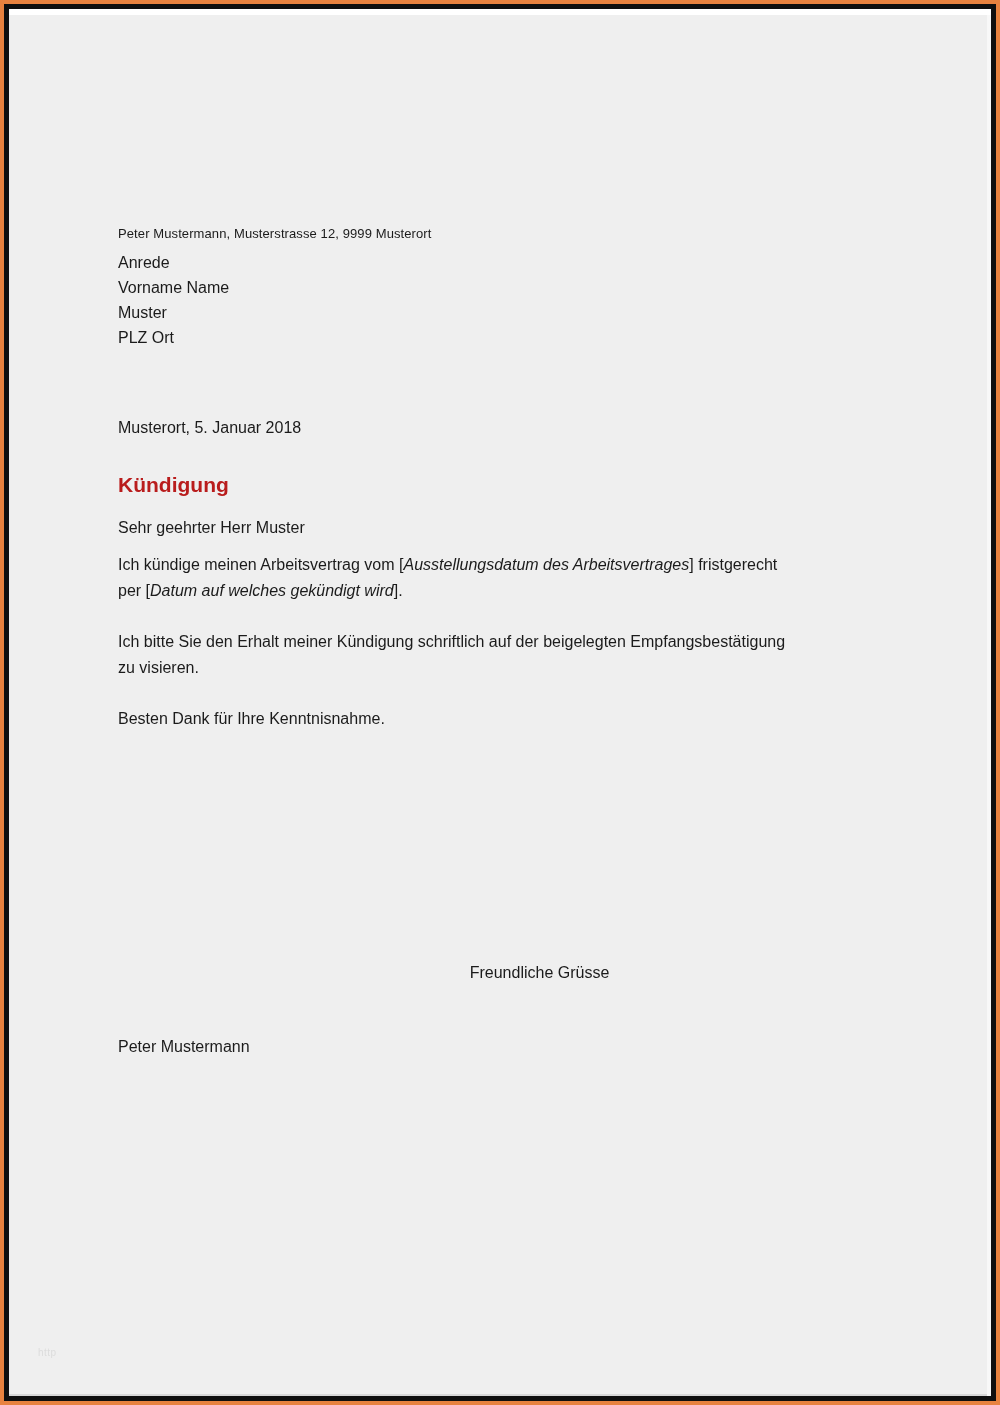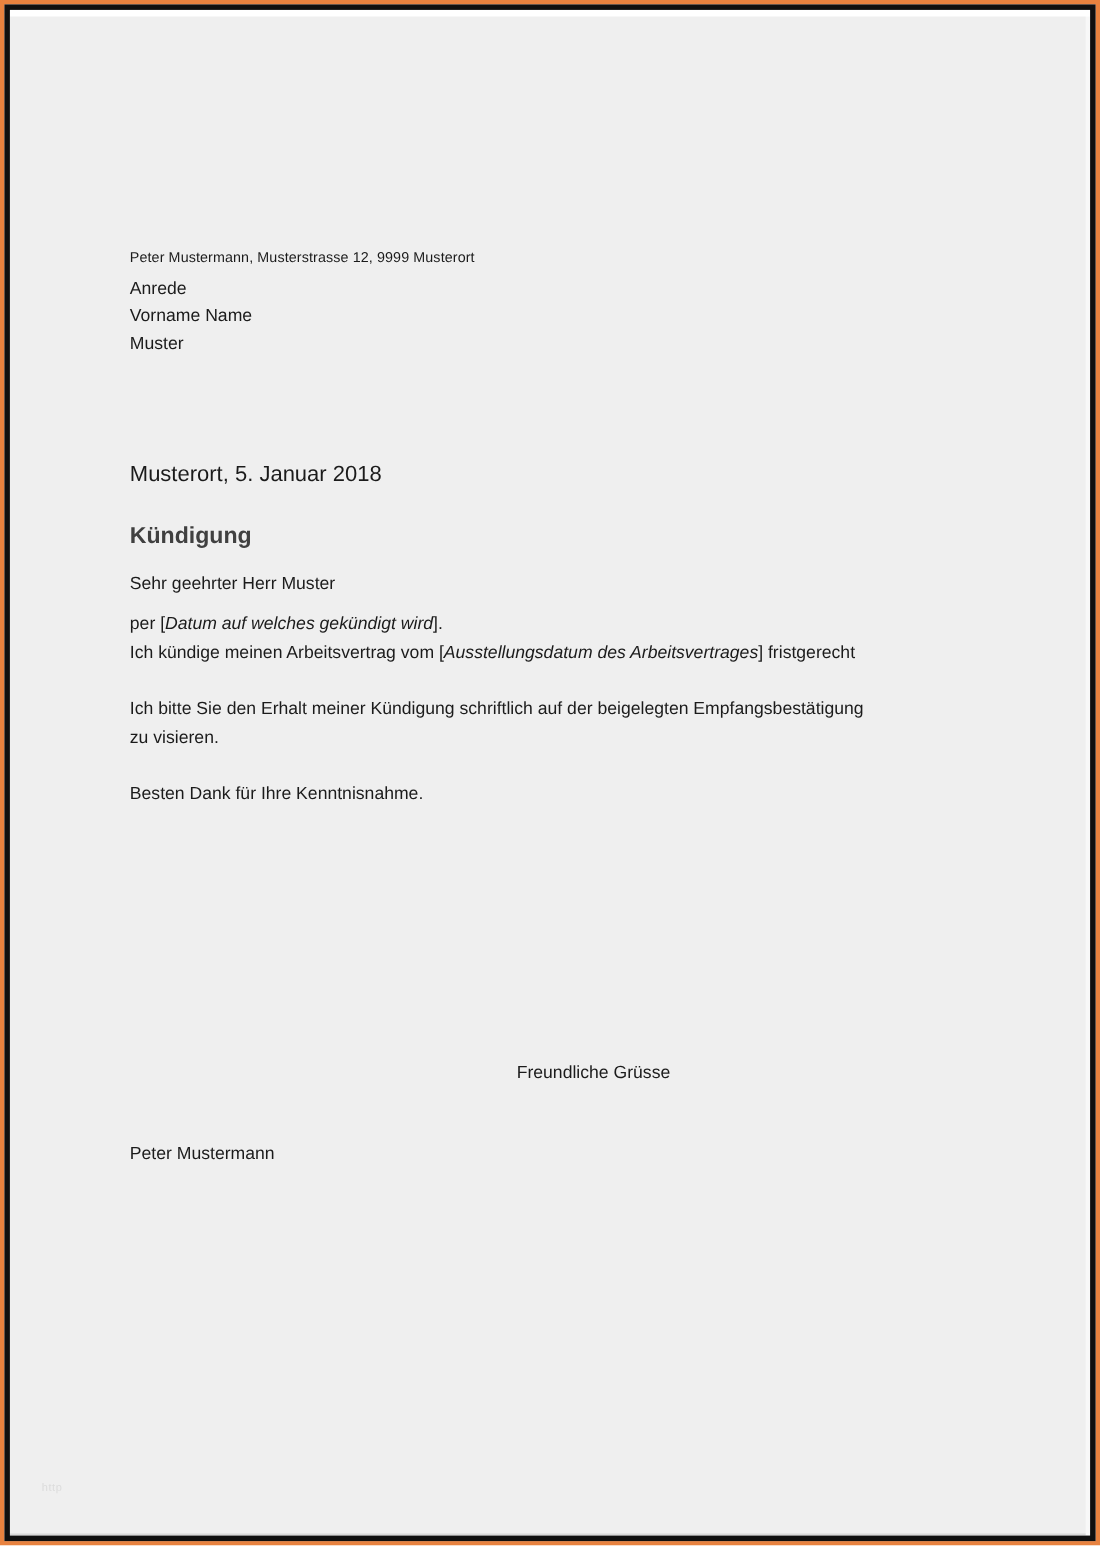--- a/index.html
+++ b/index.html
@@ -43,30 +43,30 @@
     line-height: 25px;
   }
   .delivery {
     margin-top: 28px;
     font-size: 16px;
     line-height: 20px;
     font-weight: 700;
     letter-spacing: 0.2px;
   }
   .date {
-    margin-top: 96px;
-    font-size: 20px;
+    margin-top: 68px;
+    font-size: 16px;
     line-height: 20px;
   }
   .subject {
     margin: 34px 0 0 0;
     font-size: 21px;
     line-height: 26px;
     font-weight: 700;
-    color: #404040;
+    color: #b91c1c;
   }
   .salutation {
     margin-top: 20px;
     font-size: 16px;
     line-height: 20px;
   }
   .body-block {
     margin-top: 14px;
   }
   .para {
@@ -106,33 +106,34 @@
 <div class="frame">
   <div class="page">
     <div class="content">
 
       <div class="sender-line">Peter Mustermann, Musterstrasse 12, 9999 Musterort</div>
 
       <div class="recipient">
           <div>Anrede</div>
           <div>Vorname Name</div>
           <div>Muster</div>
+          <div>PLZ Ort</div>
         </div>
 
 
       <div class="date">Musterort, 5. Januar 2018</div>
 
       <div class="subject">Kündigung</div>
 
       <div class="salutation">Sehr geehrter Herr Muster</div>
 
       <div class="body-block">
           <div class="para">
+            <div class="bodyline"><span>Ich kündige meinen Arbeitsvertrag vom [</span><span class="it">Ausstellungsdatum des Arbeitsvertrages</span><span>] fristgerecht</span></div>
             <div class="bodyline"><span>per [</span><span class="it">Datum auf welches gekündigt wird</span><span>].</span></div>
-            <div class="bodyline"><span>Ich kündige meinen Arbeitsvertrag vom [</span><span class="it">Ausstellungsdatum des Arbeitsvertrages</span><span>] fristgerecht</span></div>
           </div>
           <div class="para">
             <div class="bodyline"><span>Ich bitte Sie den Erhalt meiner Kündigung schriftlich auf der beigelegten Empfangsbestätigung</span></div>
             <div class="bodyline"><span>zu visieren.</span></div>
           </div>
           <div class="para">
             <div class="bodyline"><span>Besten Dank für Ihre Kenntnisnahme.</span></div>
           </div>
         </div>
 

